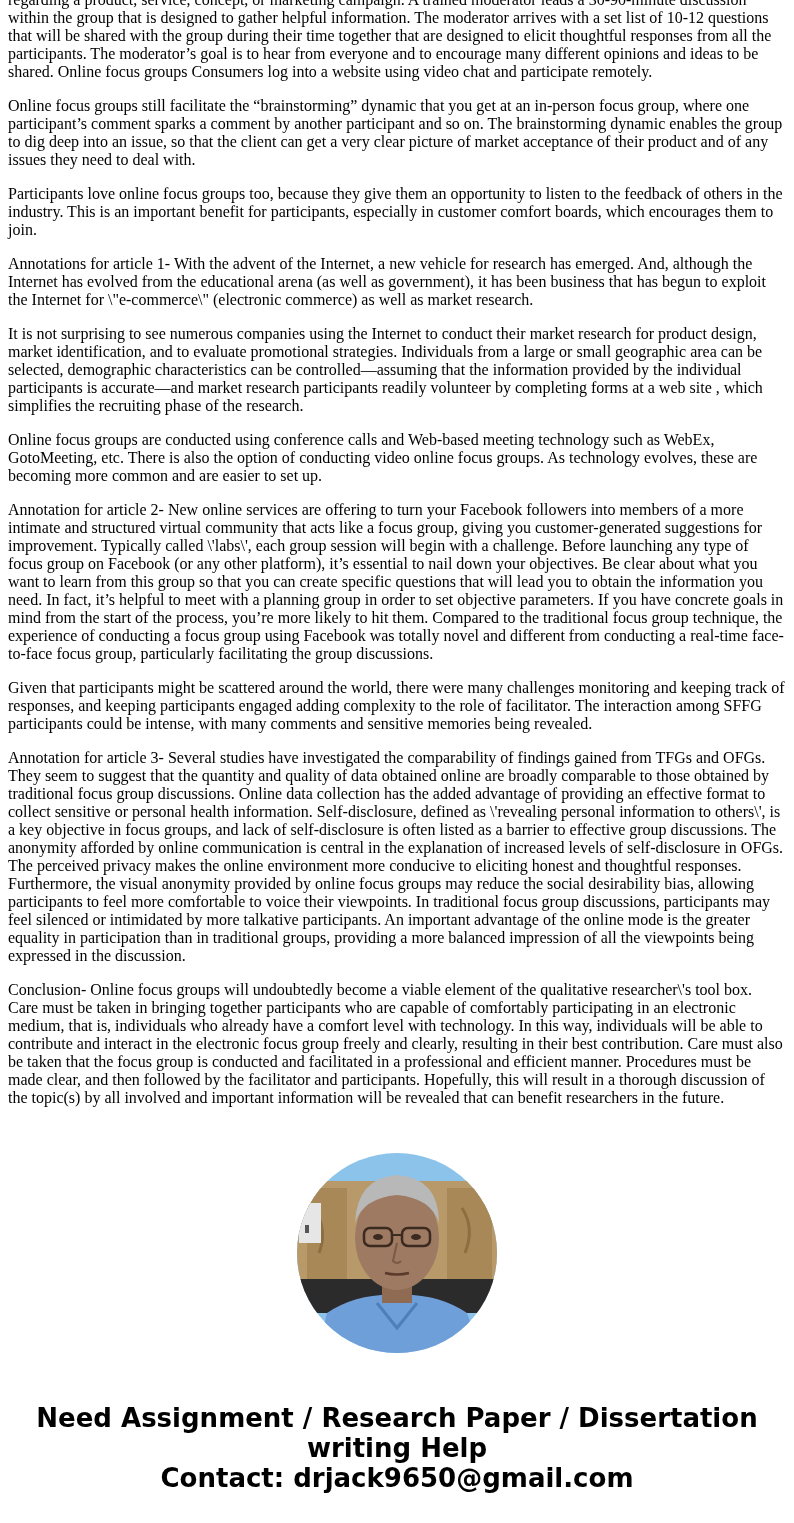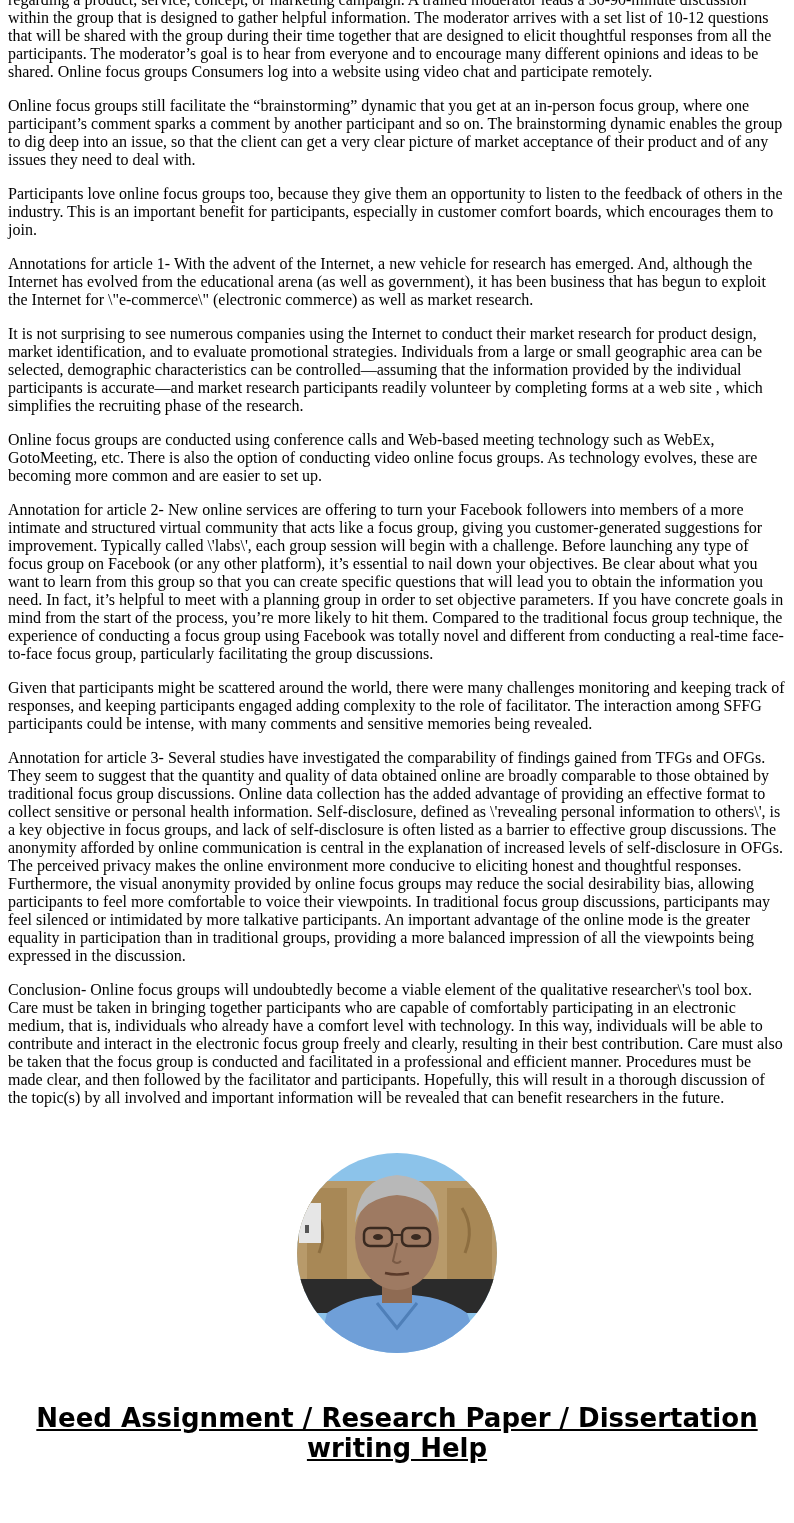--- a/index.html
+++ b/index.html
@@ -47,21 +47,20 @@
       width: 794px;
       text-align: center;
       font-family: "DejaVu Sans", sans-serif;
       font-weight: bold;
       font-size: 26px;
       line-height: 30px;
       color: #000000;
     }
     .cta-line {
       display: block;
-      text-decoration: underline;
     }
   </style>
 </head>
 <body>
 
 <div class="content">
   <p class="para">regarding a product, service, concept, or marketing campaign. A trained moderator leads a 30-90-minute discussion within the group that is designed to gather helpful information. The moderator arrives with a set list of 10-12 questions that will be shared with the group during their time together that are designed to elicit thoughtful responses from all the participants. The moderator’s goal is to hear from everyone and to encourage many different opinions and ideas to be shared. Online focus groups Consumers log into a website using video chat and participate remotely.</p>
   <p class="para">Online focus groups still facilitate the “brainstorming” dynamic that you get at an in-person focus group, where one participant’s comment sparks a comment by another participant and so on. The brainstorming dynamic enables the group to dig deep into an issue, so that the client can get a very clear picture of market acceptance of their product and of any issues they need to deal with.</p>
   <p class="para">Participants love online focus groups too, because they give them an opportunity to listen to the feedback of others in the industry. This is an important benefit for participants, especially in customer comfort boards, which encourages them to join.</p>
   <p class="para">Annotations for article 1- With the advent of the Internet, a new vehicle for research has emerged. And, although the Internet has evolved from the educational arena (as well as government), it has been business that has begun to exploit the Internet for \"e-commerce\" (electronic commerce) as well as market research.</p>
@@ -105,13 +104,14 @@
     <ellipse cx="119" cy="84" rx="5" ry="3" fill="#3a2a20"></ellipse>
 
     <path d="M100 90 L96 108 Q100 112 104 108" stroke="#7a5a45" stroke-width="2" fill="none"></path>
 
     <path d="M88 120 Q100 123 112 120" stroke="#5a3a2a" stroke-width="2.5" fill="none"></path>
   </svg>
 </div>
 
 <div class="cta">
   <span class="cta-line">Need Assignment / Research Paper / Dissertation writing Help</span>
+  <span class="cta-line">Contact: drjack9650@gmail.com</span>
 </div>
 
 </body></html>

